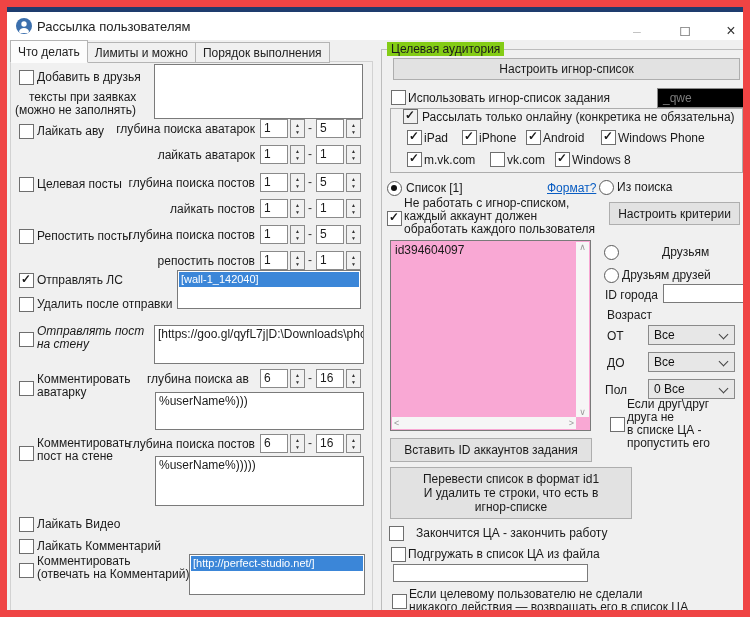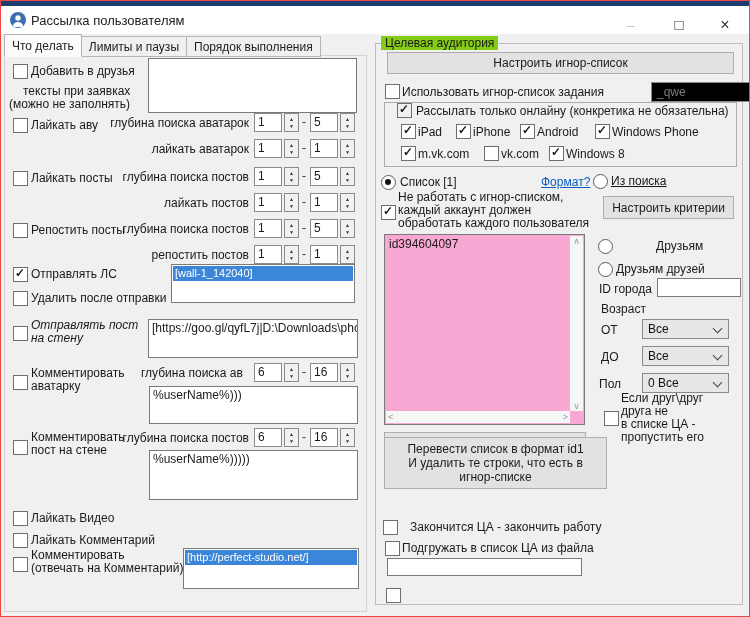--- a/index.html
+++ b/index.html
@@ -1,16 +1,16 @@
 <!DOCTYPE html>
 <html><head>
 <meta charset="utf-8">
 <style>
   html,body{margin:0;padding:0;background:#d7d7d7;font-family:"Liberation Sans",sans-serif;}
-  .window{position:relative;width:750px;height:617px;background:#f0f0f0;border:1px solid #ef4444;box-sizing:border-box;overflow:hidden;color:#1a1a1a;}
+  .window{position:relative;width:750px;height:617px;background:#f0f0f0;border:7px solid #ef4444;box-sizing:border-box;overflow:hidden;color:#1a1a1a;}
   .topstrip{position:absolute;left:0;top:0;width:100%;height:5px;background:#1e3c6e;}
   .titlebar{position:absolute;left:0;top:5px;width:100%;height:28px;background:#ffffff;}
   .title-text{position:absolute;left:30px;top:7px;font-size:13px;color:#222;}
   .appicon{position:absolute;left:9px;top:6px;width:16px;height:16px;}
   .winbtn{position:absolute;top:5px;width:36px;height:27px;display:flex;align-items:center;justify-content:center;font-size:14px;color:#333;}
   .winbtn.min{color:#c3c3c3;}
   .tabs{position:absolute;left:3px;top:33px;display:flex;align-items:flex-end;z-index:3;}
   .tab{height:21px;line-height:20px;padding:0 7px;font-size:12px;background:#f0f0f0;border:1px solid #b4b4b4;border-left:none;box-sizing:border-box;color:#222;}
   .tab:first-child{border-left:1px solid #b4b4b4;}
   .tab.active{background:#fcfcfc;height:23px;line-height:22px;border-bottom:1px solid #fcfcfc;position:relative;z-index:4;}
@@ -54,21 +54,21 @@
       <path d="M3 13.6 a5.1 4.6 0 0 1 10 0 L12 15 H4 Z" fill="#fff"></path>
     </svg>
     <div class="title-text">Рассылка пользователям</div>
     <div class="winbtn min" style="left:612px;">–</div>
     <div class="winbtn" style="left:660px;font-size:15px;">□</div>
     <div class="winbtn" style="left:706px;font-size:16px;">×</div>
   </div>
 
   <div class="tabs">
     <div class="tab active">Что делать</div>
-    <div class="tab">Лимиты и паузы</div>
+    <div class="tab">Лимиты и можно</div>
     <div class="tab">Порядок выполнения</div>
   </div>
 
   <div class="panel"></div>
 
   <div class="cb" style="left:12px;top:63px;"></div>
   <div class="lbl" style="left:30px;top:63px;">Добавить в друзья</div>
   <div class="lbl" style="left:22px;top:83px;">тексты при заявках</div>
   <div class="lbl" style="left:8px;top:96px;">(можно не заполнять)</div>
   <div class="tbox" style="left:147px;top:57px;width:209px;height:55px;"></div>
@@ -102,21 +102,21 @@
   <div class="dash" style="left:301px;top:140px;">-</div>
   <div class="spin" style="left:309px;top:138px;">
     <div class="spin-box">1</div>
     <div class="spin-ud">
         <span>▲</span>
         <span>▼</span>
       </div>
   </div>
 
   <div class="cb" style="left:12px;top:170px;"></div>
-  <div class="lbl" style="left:30px;top:170px;">Лайкать посты</div>
+  <div class="lbl" style="left:30px;top:170px;">Целевая посты</div>
   <div class="lbl" style="left:90px;top:169px;width:158px;text-align:right;">глубина поиска постов</div>
   <div class="spin" style="left:253px;top:166px;">
     <div class="spin-box">1</div>
     <div class="spin-ud">
         <span>▲</span>
         <span>▼</span>
       </div>
   </div>
   <div class="dash" style="left:301px;top:168px;">-</div>
   <div class="spin" style="left:309px;top:166px;">
@@ -272,21 +272,21 @@
   <div class="lbl" style="left:417px;top:146px;">m.vk.com</div>
   <div class="cb" style="left:483px;top:145px;"></div>
   <div class="lbl" style="left:500px;top:146px;">vk.com</div>
   <div class="cb on" style="left:548px;top:145px;"></div>
   <div class="lbl" style="left:565px;top:146px;">Windows 8</div>
 
   <div class="radio on" style="left:380px;top:174px;"></div>
   <div class="lbl" style="left:399px;top:174px;">Список [1]</div>
   <div class="link" style="left:540px;top:174px;">Формат?</div>
   <div class="radio" style="left:592px;top:173px;"></div>
-  <div class="lbl" style="left:610px;top:173px;text-decoration:underline;">Из поиска</div>
+  <div class="lbl" style="left:610px;top:173px;">Из поиска</div>
   <div class="btn" style="left:602px;top:195px;width:131px;height:23px;">Настроить критерии</div>
 
   <div class="cb on" style="left:380px;top:204px;"></div>
   <div class="lbl pre" style="left:397px;top:190px;">Не работать с игнор-списком,
 каждый аккаунт должен
 обработать каждого пользователя</div>
 
   <div class="bigbox" style="left:383px;top:233px;width:201px;height:191px;">
     <div class="bigbox-text">id394604097</div>
     <div class="vscroll">
@@ -321,22 +321,24 @@
     <span>0 Все</span>
     <span class="chev"></span>
   </div>
   <div class="cb" style="left:603px;top:410px;"></div>
   <div class="lbl pre" style="left:620px;top:391px;">Если друг\друг
 друга не
 в списке ЦА -
 пропустить его</div>
 
   <div class="btn" style="left:383px;top:431px;width:202px;height:24px;">Вставить ID аккаунтов задания</div>
-  <div class="btn" style="left:383px;top:436px;width:223px;height:52px;">Перевести список в формат id1
+  <div class="btn" style="left:383px;top:460px;width:242px;height:52px;">Перевести список в формат id1
 И удалить те строки, что есть в
 игнор-списке</div>
   <div class="cb" style="left:382px;top:519px;"></div>
   <div class="lbl" style="left:409px;top:519px;">Закончится ЦА - закончить работу</div>
   <div class="cb" style="left:384px;top:540px;"></div>
   <div class="lbl" style="left:401px;top:540px;">Подгружать в список ЦА из файла</div>
   <div class="tbox" style="left:386px;top:557px;width:195px;height:18px;"></div>
   <div class="cb" style="left:385px;top:587px;"></div>
+  <div class="lbl pre" style="left:402px;top:581px;">Если целевому пользователю не сделали
+никакого действия — возвращать его в список ЦА</div>
 </div>
 
 </body></html>

